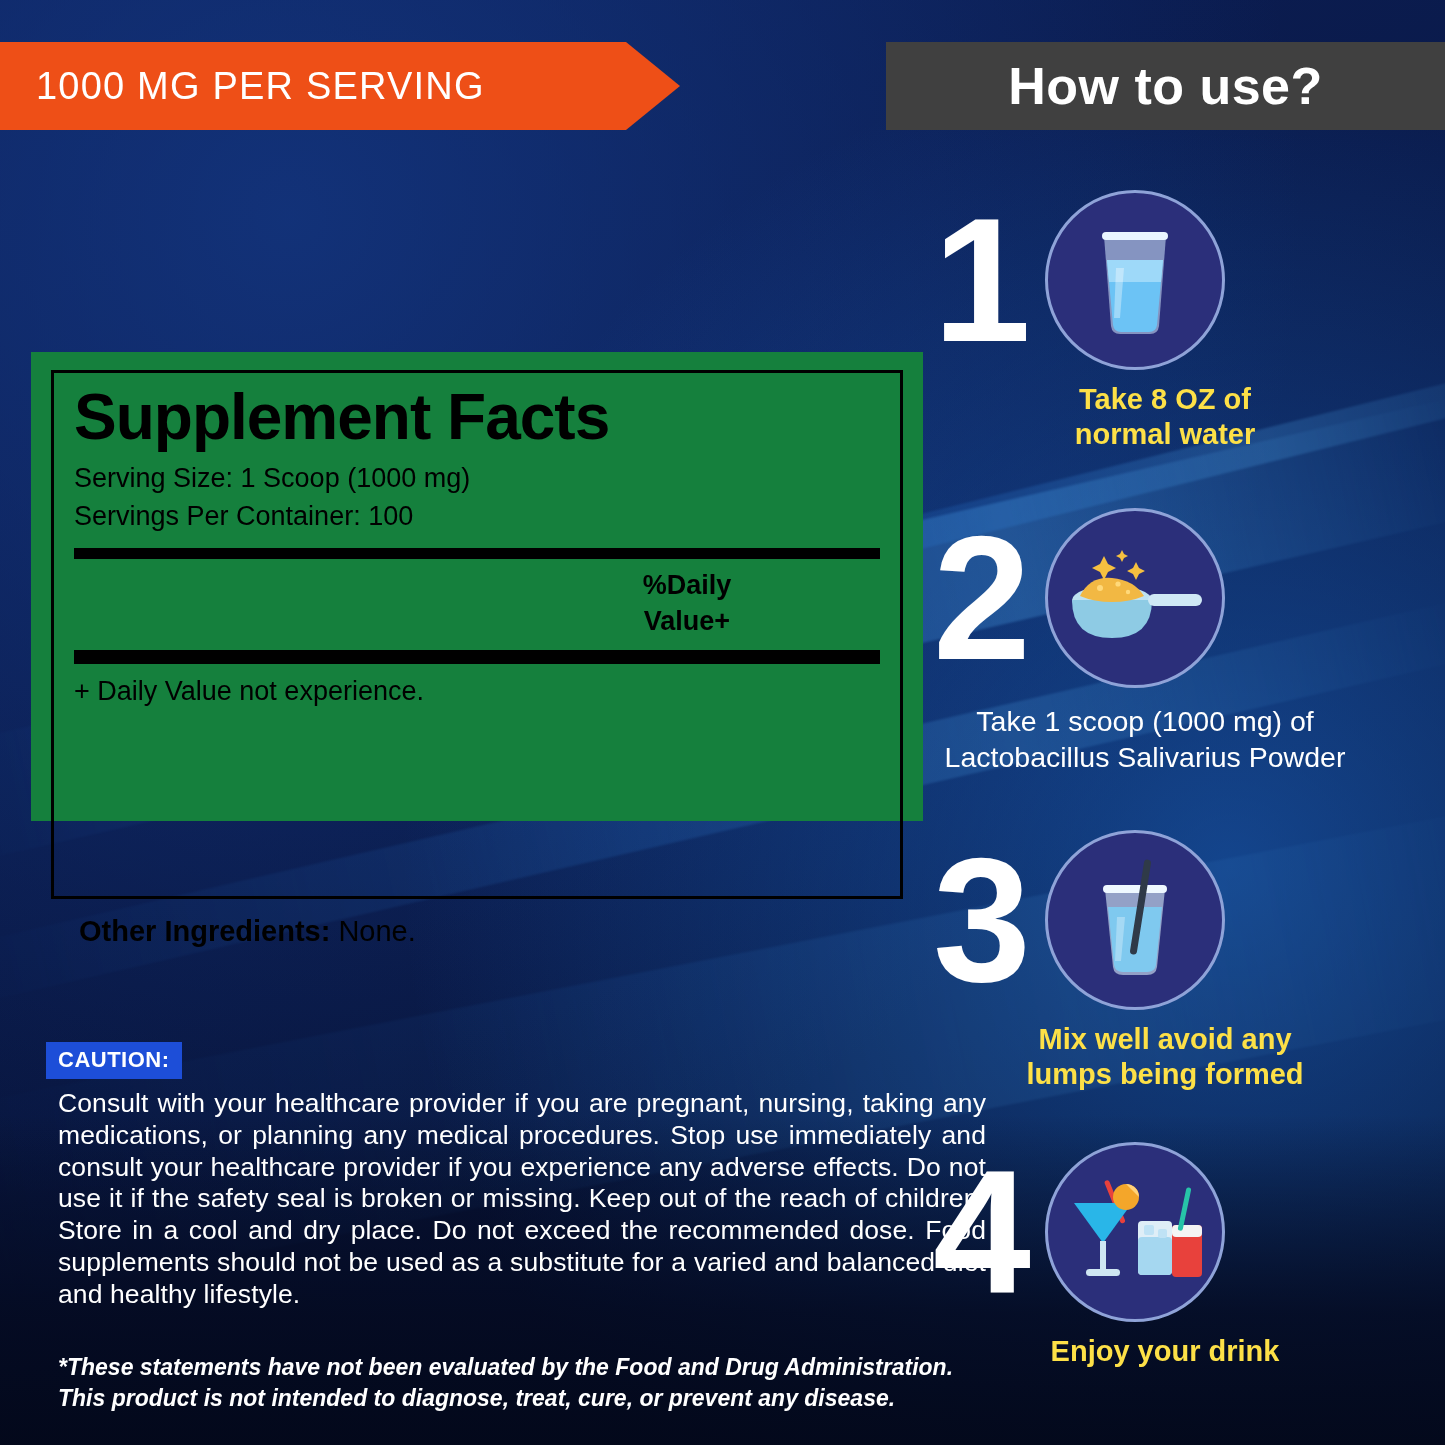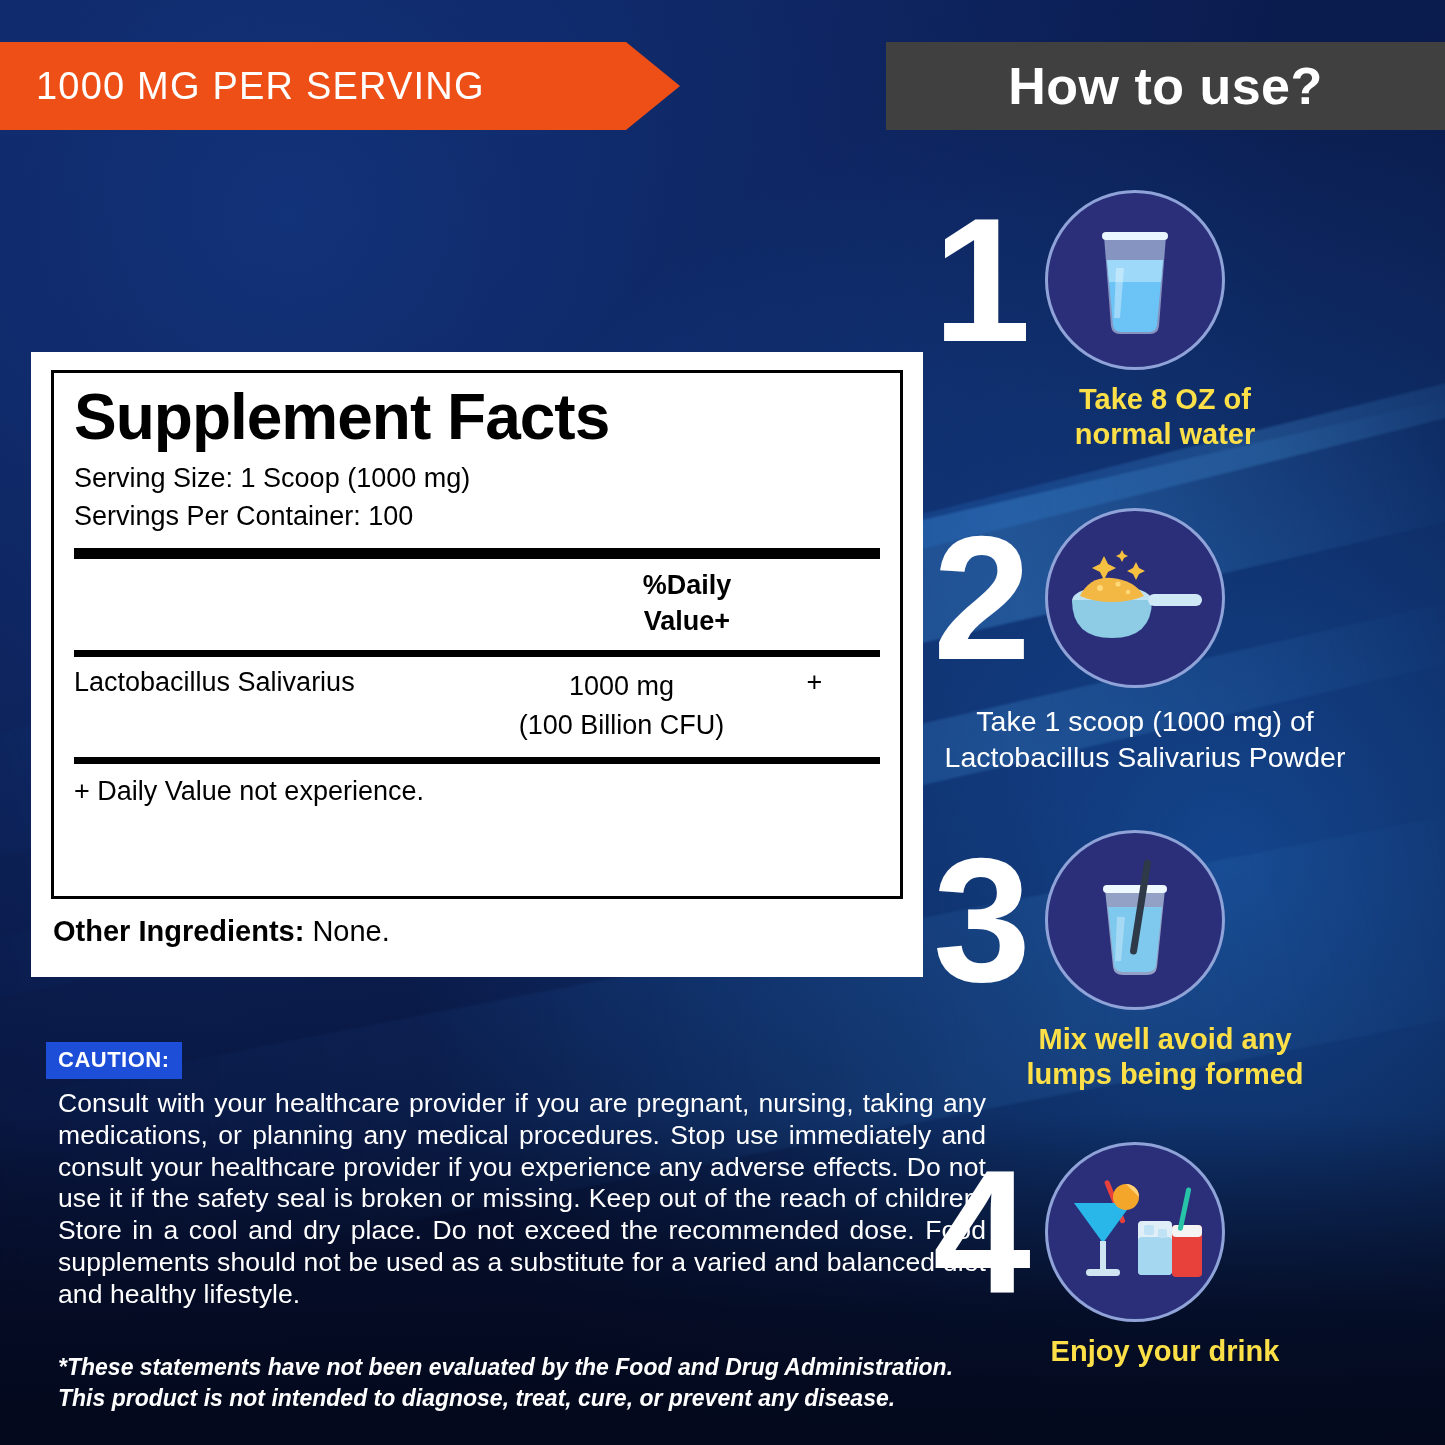--- a/index.html
+++ b/index.html
@@ -61,22 +61,22 @@
     color: #fff;
     font-size: 52px;
     font-weight: bold;
     letter-spacing: 0.5px;
   }
 
   
   .facts-panel {
     position: absolute;
     left: 31px; top: 352px;
-    width: 892px; height: 625px;
-    background: #ffffff;
+    width: 892px; height: 469px;
+    background: #15803d;
     z-index: 4;
     padding: 18px 20px 0 20px;
   }
   .facts-inner {
     border: 3px solid #000;
     padding: 12px 20px 14px 20px;
     height: 529px;
   }
   .facts-title {
     font-size: 64px;
@@ -119,21 +119,21 @@
   .fr-amount { flex: 0 0 255px; text-align: center; font-size: 27px; color: #000; line-height: 1.45; }
   .fr-dv { flex: 1; text-align: center; font-size: 27px; color: #000; }
 
   .facts-foot {
     font-size: 27px; color: #000; padding: 12px 0 0 0;
   }
   .other-ing {
     font-size: 29px; color: #000;
     padding: 16px 2px 0 2px;
   }
-  .other-ing b { font-weight: bold; }
+  .other-ing b { font-weight: bold; margin-left: 26px; }
 
   
   .caution-tag {
     position: absolute; left: 46px; top: 1042px;
     background: #1d4ed8; color: #fff;
     font-size: 22px; font-weight: bold; letter-spacing: .5px;
     padding: 5px 12px 6px 12px;
     z-index: 4;
   }
   .caution-body {
@@ -241,28 +241,20 @@
     <div class="facts-headrow">
       <div class="fh-blank"></div>
       <div class="fh-dv">
         <div>%Daily</div>
         <div>Value+</div>
       </div>
     </div>
 
     <div class="rule-med"></div>
 
-    <div class="facts-row">
-      <div class="fr-name">Lactobacillus Salivarius</div>
-      <div class="fr-amount">
-        <div>1000 mg</div>
-        <div>(100 Billion CFU)</div>
-      </div>
-      <div class="fr-dv">+</div>
-    </div>
 
     <div class="rule-med"></div>
 
     <div class="facts-foot">+ Daily Value not experience.</div>
   </div>
 
   <div class="other-ing">
     <b>Other Ingredients:</b>
     <span>None.</span>
   </div>

